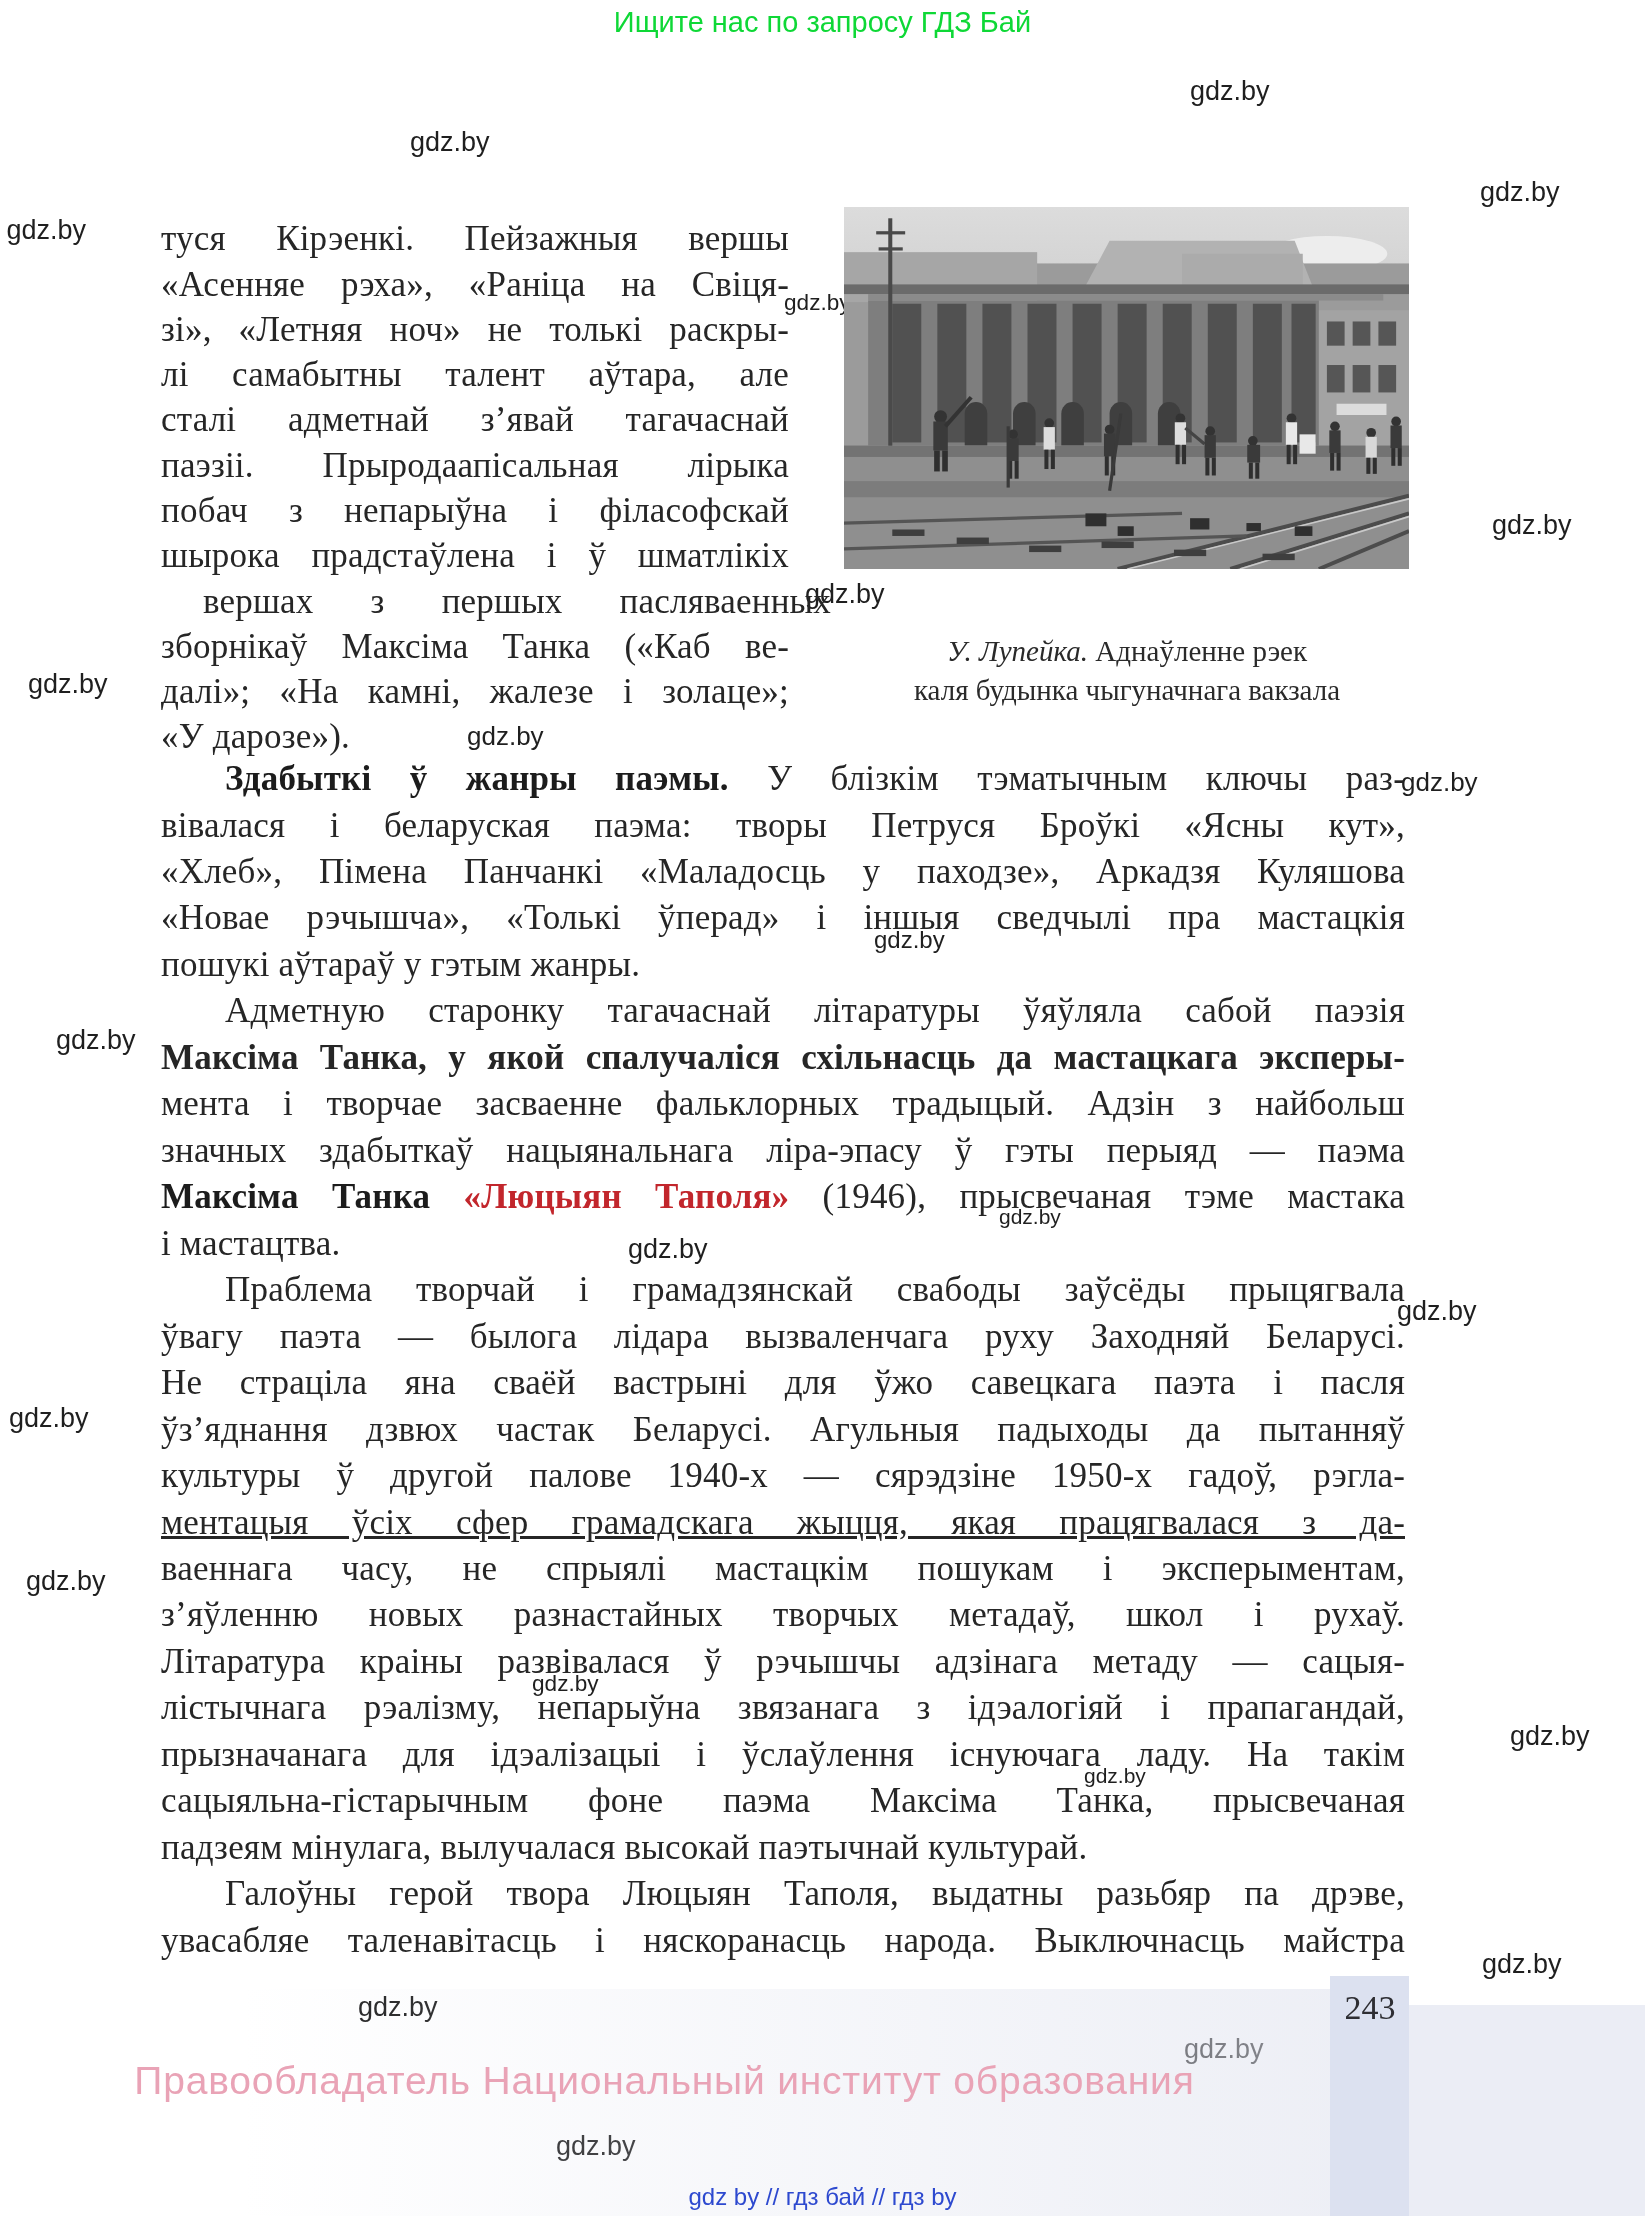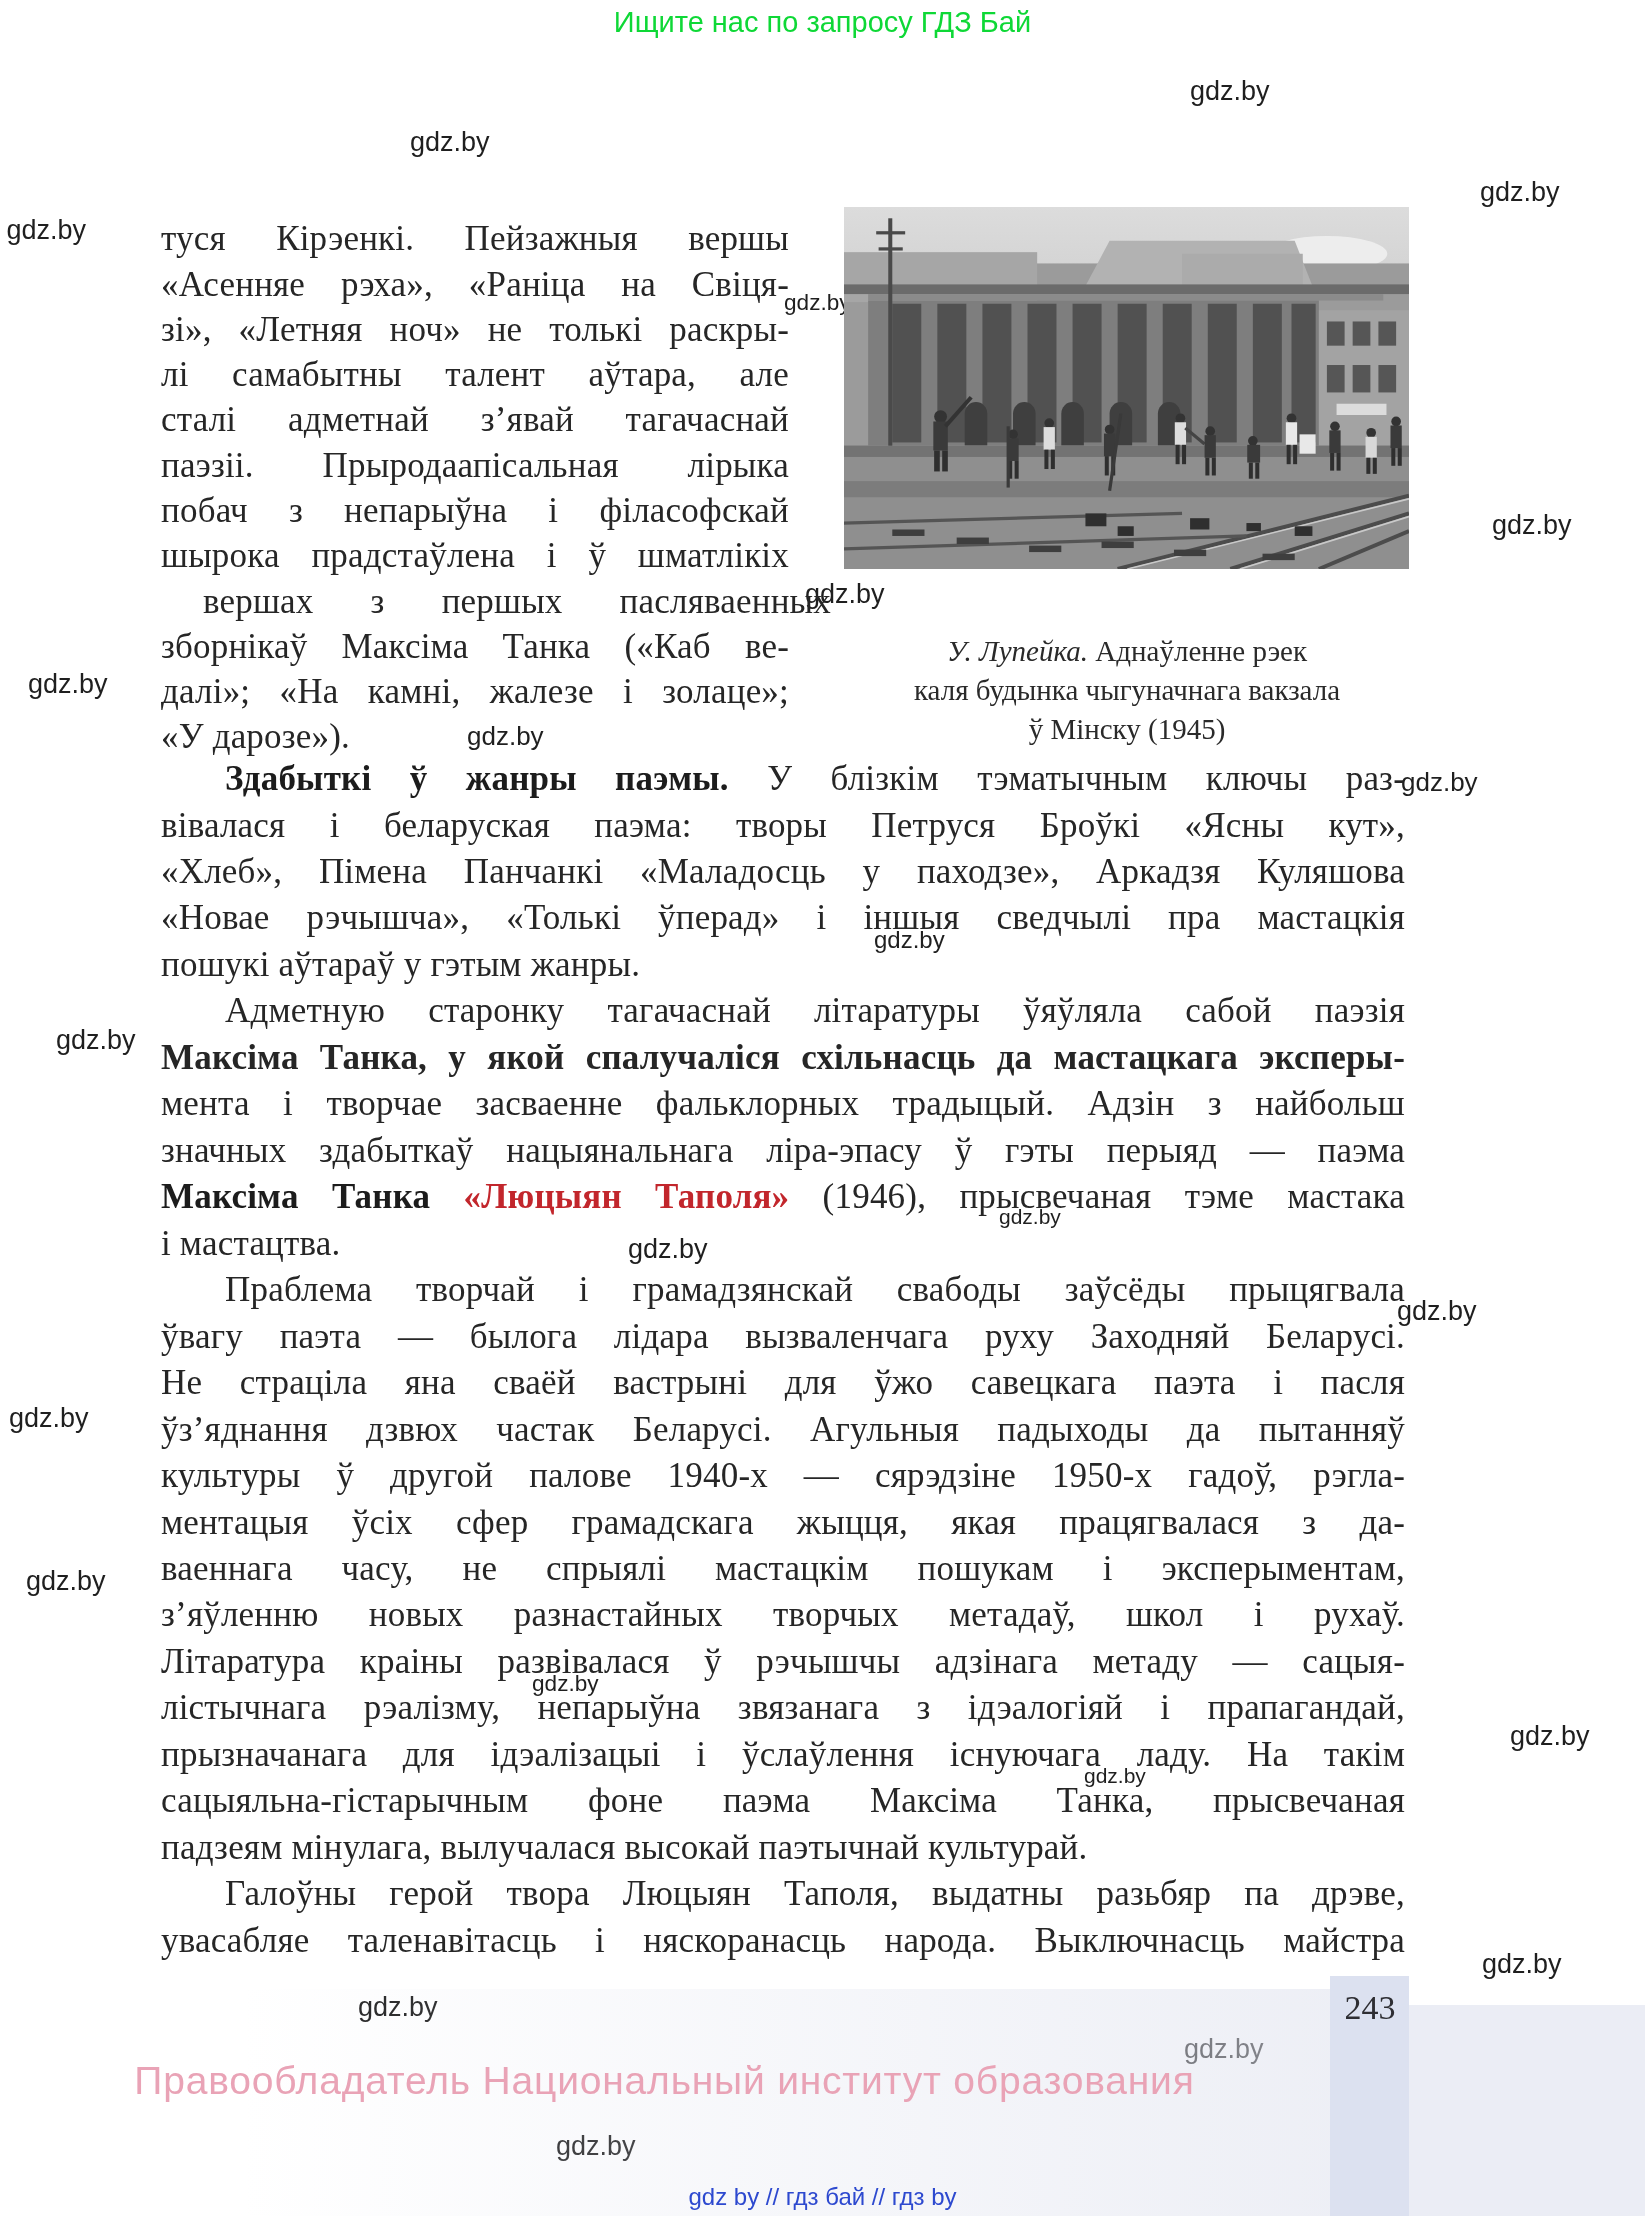--- a/index.html
+++ b/index.html
@@ -108,21 +108,21 @@
       <div class="tline" style="top: 1036px; font-weight: bold;"><span>Максіма Танка, у якой спалучаліся схільнасць да мастацкага эксперы-</span></div>
       <div class="tline" style="top: 1082px;"><span>мента і творчае засваенне фальклорных традыцый. Адзін з найбольш</span></div>
       <div class="tline" style="top: 1129px;"><span>значных здабыткаў нацыянальнага ліра-эпасу ў гэты перыяд — паэма</span></div>
       <div class="tline" style="top: 1175px;"><b>Максіма Танка </b><b style="color: rgb(194, 38, 44);">«Люцыян Таполя»</b><span> (1946), прысвечаная тэме мастака</span></div>
       <div class="tline lastline" style="top: 1222px;"><span>і мастацтва.</span></div>
       <div class="tline indent" style="top: 1268px;"><span>Праблема творчай і грамадзянскай свабоды заўсёды прыцягвала</span></div>
       <div class="tline" style="top: 1315px;"><span>ўвагу паэта — былога лідара вызваленчага руху Заходняй Беларусі.</span></div>
       <div class="tline" style="top: 1361px;"><span>Не страціла яна сваёй вастрыні для ўжо савецкага паэта і пасля</span></div>
       <div class="tline" style="top: 1408px;"><span>ўз’яднання дзвюх частак Беларусі. Агульныя падыходы да пытанняў</span></div>
       <div class="tline" style="top: 1454px;"><span>культуры ў другой палове 1940-х — сярэдзіне 1950-х гадоў, рэгла-</span></div>
-      <div class="tline" style="top: 1501px;"><span>ментацыя ўсіх сфер грамадскага жыцця, якая працягвалася з да-</span></div>
+      <div class="tline" style="top: 1501px; text-decoration: underline;"><span>ментацыя ўсіх сфер грамадскага жыцця, якая працягвалася з да-</span></div>
       <div class="tline" style="top: 1547px;"><span>ваеннага часу, не спрыялі мастацкім пошукам і эксперыментам,</span></div>
       <div class="tline" style="top: 1593px;"><span>з’яўленню новых разнастайных творчых метадаў, школ і рухаў.</span></div>
       <div class="tline" style="top: 1640px;"><span>Літаратура краіны развівалася ў рэчышчы адзінага метаду — сацыя-</span></div>
       <div class="tline" style="top: 1686px;"><span>лістычнага рэалізму, непарыўна звязанага з ідэалогіяй і прапагандай,</span></div>
       <div class="tline" style="top: 1733px;"><span>прызначанага для ідэалізацыі і ўслаўлення існуючага ладу. На такім</span></div>
       <div class="tline" style="top: 1779px;"><span>сацыяльна-гістарычным фоне паэма Максіма Танка, прысвечаная</span></div>
       <div class="tline lastline" style="top: 1826px;"><span>падзеям мінулага, вылучалася высокай паэтычнай культурай.</span></div>
       <div class="tline indent" style="top: 1872px;"><span>Галоўны герой твора Люцыян Таполя, выдатны разьбяр па дрэве,</span></div>
       <div class="tline" style="top: 1919px;"><span>увасабляе таленавітасць і няскоранасць народа. Выключнасць майстра</span></div>
     </div>
@@ -265,21 +265,20 @@
           <rect x="679" y="271" width="14" height="28" fill="#3a3a3a"></rect>
         <rect x="680" y="299" width="5" height="22" fill="#2f2f2f"></rect>
           <rect x="688" y="299" width="5" height="22" fill="#2f2f2f"></rect>
       </g>
     </svg>
   </div>
 
   <div class="caption">
     <div><span class="author">У. Лупейка.</span><span> Аднаўленне рэек</span></div>
     <div>каля будынка чыгуначнага вакзала</div>
-    <div>ў Мінску (1945)</div>
   </div>
 
   <div class="footer-fade"></div>
   <div class="footer-band"></div>
   <div class="footer-block"></div>
 
   <div class="pagenum">243</div>
   <div class="copyright" style="color: rgb(233, 163, 182);">Правообладатель Национальный институт образования</div>
   <div class="footlinks" style="color: rgb(45, 73, 207);">gdz by // гдз бай // гдз by</div>
 

